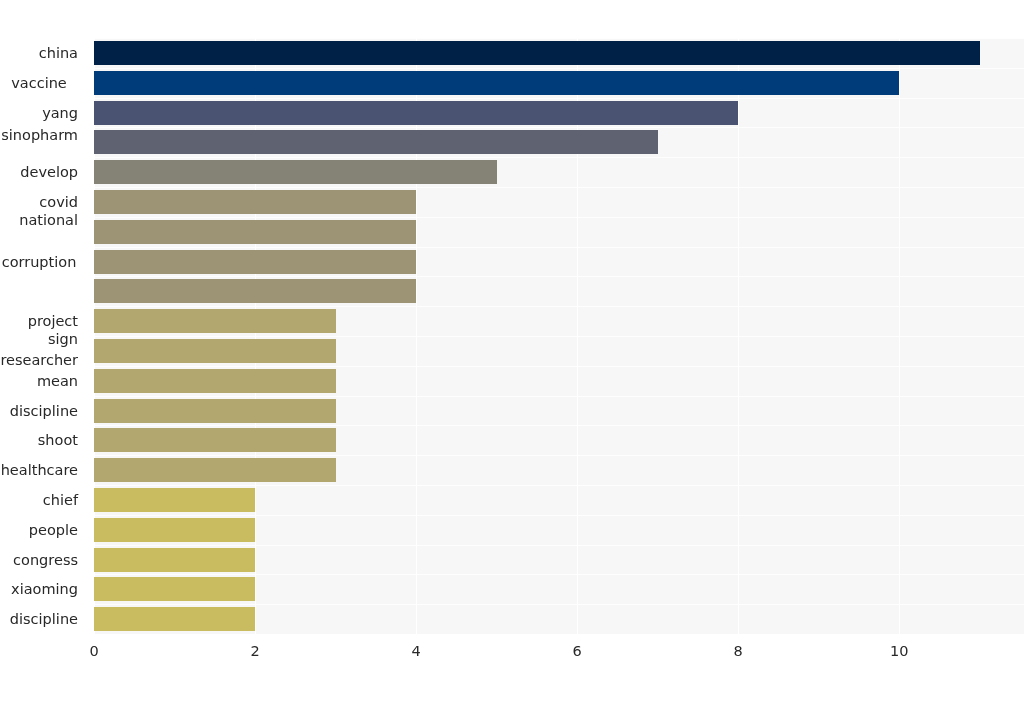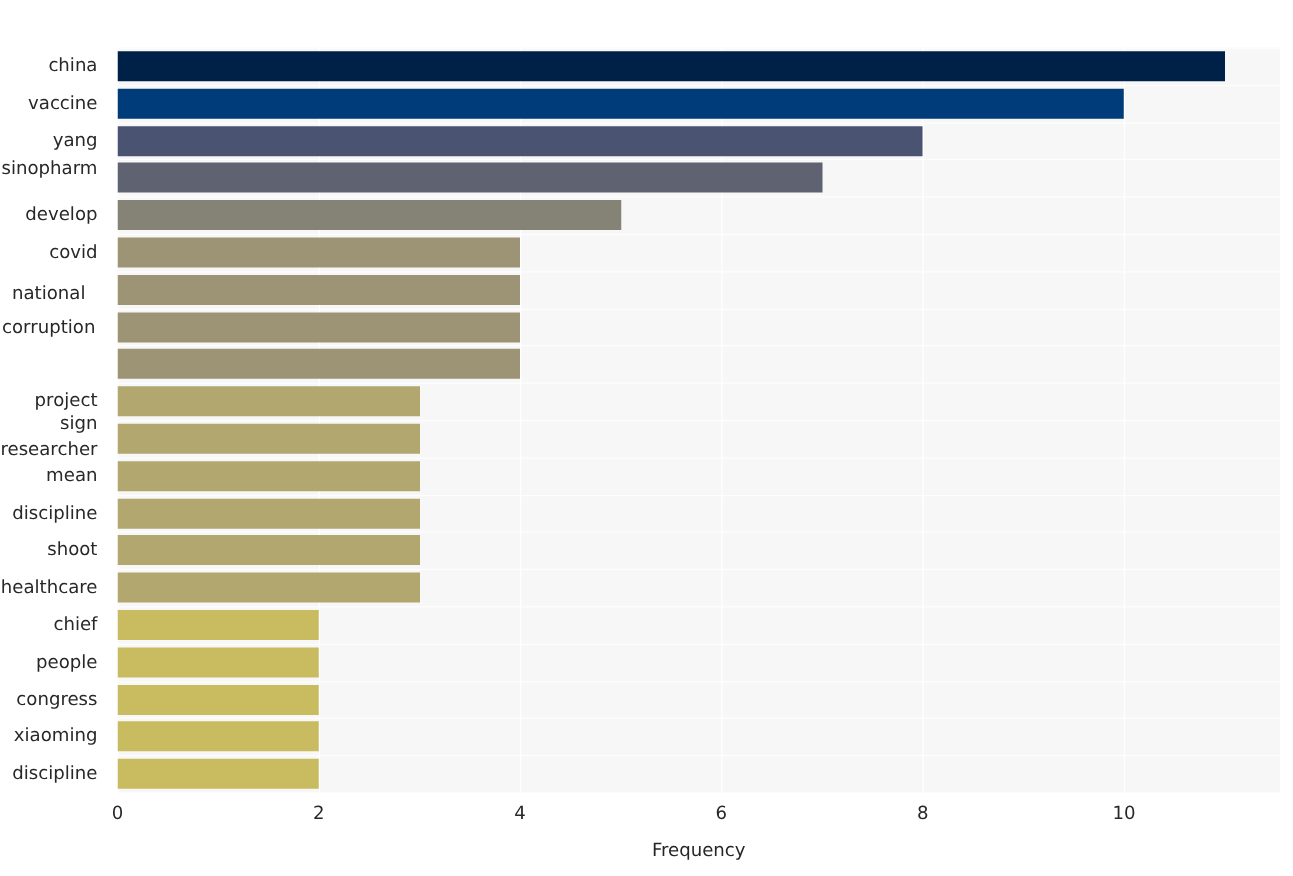--- a/index.html
+++ b/index.html
@@ -141,26 +141,26 @@
       <div class="bar" title="healthcare: 3" style="width: 241.558px; top: 420.1px; background: rgb(178, 168, 111);"></div>
       <div class="bar" title="chief: 2" style="width: 161.039px; top: 449.9px; background: rgb(201, 188, 96);"></div>
       <div class="bar" title="people: 2" style="width: 161.039px; top: 479.7px; background: rgb(201, 188, 96);"></div>
       <div class="bar" title="congress: 2" style="width: 161.039px; top: 509.5px; background: rgb(201, 188, 96);"></div>
       <div class="bar" title="xiaoming: 2" style="width: 161.039px; top: 539.3px; background: rgb(201, 188, 96);"></div>
       <div class="bar" title="discipline: 2" style="width: 161.039px; top: 569.1px; background: rgb(201, 188, 96);"></div>
     </div>
 
   <div id="ytick-container">
       <div class="ytick-label" style="top: 40.9px;">china</div>
-      <div class="ytick-label" style="top: 70.7px;">vaccine</div>
+      <div class="ytick-label" style="top: 70.7px; text-align: center;">vaccine</div>
       <div class="ytick-label" style="top: 100.5px;">yang</div>
       <div class="ytick-label" style="top: 123px;">sinopharm</div>
       <div class="ytick-label" style="top: 160.1px;">develop</div>
       <div class="ytick-label" style="top: 189.9px;">covid</div>
-      <div class="ytick-label" style="top: 223px; text-align: center;">national</div>
+      <div class="ytick-label" style="top: 208px;">national</div>
       <div class="ytick-label" style="top: 249.5px; text-align: center;">corruption</div>
       <div class="ytick-label" style="top: 279.3px; margin-top: 48px;">sign</div>
       <div class="ytick-label" style="top: 309.1px;">project</div>
       <div class="ytick-label" style="top: 348px;">researcher</div>
       <div class="ytick-label" style="top: 368.7px;">mean</div>
       <div class="ytick-label" style="top: 398.5px;">discipline</div>
       <div class="ytick-label" style="top: 428.3px;">shoot</div>
       <div class="ytick-label" style="top: 458.1px;">healthcare</div>
       <div class="ytick-label" style="top: 487.9px;">chief</div>
       <div class="ytick-label" style="top: 517.7px;">people</div>
@@ -170,15 +170,14 @@
     </div>
   <div id="xtick-container">
       <div class="xtick-label" style="left: 94px;">0</div>
       <div class="xtick-label" style="left: 255.039px;">2</div>
       <div class="xtick-label" style="left: 416.078px;">4</div>
       <div class="xtick-label" style="left: 577.117px;">6</div>
       <div class="xtick-label" style="left: 738.156px;">8</div>
       <div class="xtick-label" style="left: 899.195px;">10</div>
     </div>
 
-  <div id="xaxis-title">Frequency</div>
 
 </div>
 
 </body></html>

